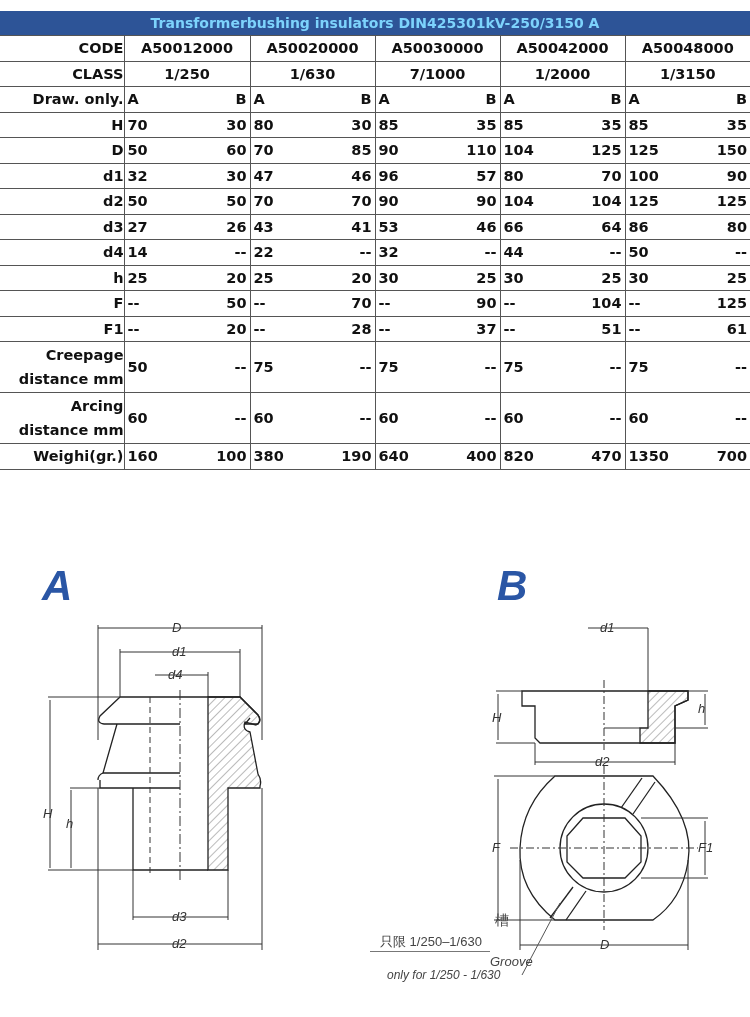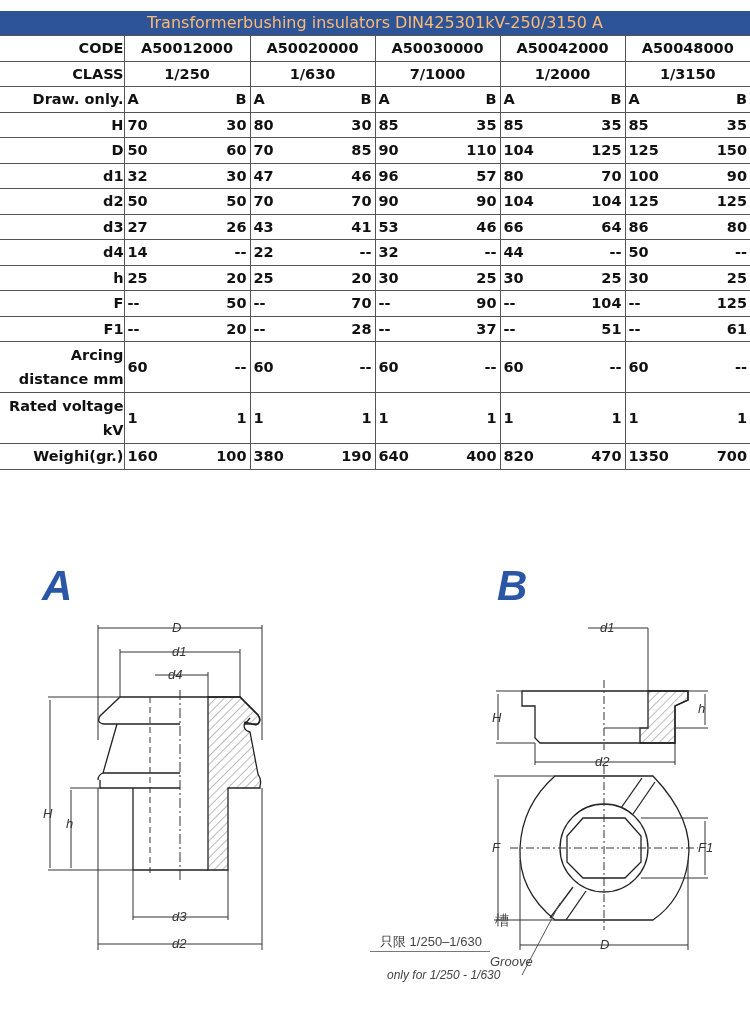--- a/index.html
+++ b/index.html
@@ -1,18 +1,18 @@
 <!DOCTYPE html>
 <html><head>
 <meta charset="utf-8">
 <style>
   html, body { margin:0; padding:0; background:#ffffff; }
   body { width:750px; height:1017px; position:relative; overflow:hidden; font-family:"DejaVu Sans", sans-serif; }
   .tbl-wrap { position:absolute; left:0; top:11px; width:750px; }
-  .title-bar { background:#2d5497; color:#fdba74; height:24px; line-height:24px; text-align:center; font-weight:normal; font-size:16px; border-bottom:1px solid #555; }
+  .title-bar { background:#2d5497; color:#7dd3fc; height:24px; line-height:24px; text-align:center; font-weight:bold; font-size:14px; border-bottom:1px solid #555; }
   table { border-collapse:collapse; width:750px; table-layout:fixed; }
   td { border-bottom:1.5px solid #555; font-weight:bold; font-size:14.5px; color:#111; padding:0 3px; height:24.5px; white-space:nowrap; }
   td.lbl { text-align:right; border-right:1.5px solid #555; width:118px; padding:0; }
   td.a { text-align:left; padding-left:3px; }
   td.b { text-align:right; padding-right:3px; border-right:1.5px solid #555; }
   td.b.last { border-right:none; }
   td.span { text-align:center; border-right:1.5px solid #555; }
   td.span.last { border-right:none; }
   tr.tall td { height:50px; line-height:24px; }
   td.lbl.wrap { white-space:normal; line-height:24px; }
@@ -180,44 +180,44 @@
           <td class="a">--</td>
           <td class="b">28</td>
           <td class="a">--</td>
           <td class="b">37</td>
           <td class="a">--</td>
           <td class="b">51</td>
           <td class="a">--</td>
           <td class="b last">61</td>
         </tr>
         <tr class="tall">
+          <td class="lbl wrap">Creepage distance mm</td>
+          <td class="a">50</td>
+          <td class="b">--</td>
+          <td class="a">75</td>
+          <td class="b">--</td>
+          <td class="a">75</td>
+          <td class="b">--</td>
+          <td class="a">75</td>
+          <td class="b">--</td>
+          <td class="a">75</td>
+          <td class="b last">--</td>
+        </tr>
+        <tr class="tall">
           <td class="lbl wrap">Arcing distance mm</td>
           <td class="a">60</td>
           <td class="b">--</td>
           <td class="a">60</td>
           <td class="b">--</td>
           <td class="a">60</td>
           <td class="b">--</td>
           <td class="a">60</td>
           <td class="b">--</td>
           <td class="a">60</td>
           <td class="b last">--</td>
-        </tr>
-        <tr class="tall">
-          <td class="lbl wrap">Rated voltage kV</td>
-          <td class="a">1</td>
-          <td class="b">1</td>
-          <td class="a">1</td>
-          <td class="b">1</td>
-          <td class="a">1</td>
-          <td class="b">1</td>
-          <td class="a">1</td>
-          <td class="b">1</td>
-          <td class="a">1</td>
-          <td class="b last">1</td>
         </tr>
         <tr>
           <td class="lbl">Weighi(gr.)</td>
           <td class="a">160</td>
           <td class="b">100</td>
           <td class="a">380</td>
           <td class="b">190</td>
           <td class="a">640</td>
           <td class="b">400</td>
           <td class="a">820</td>

